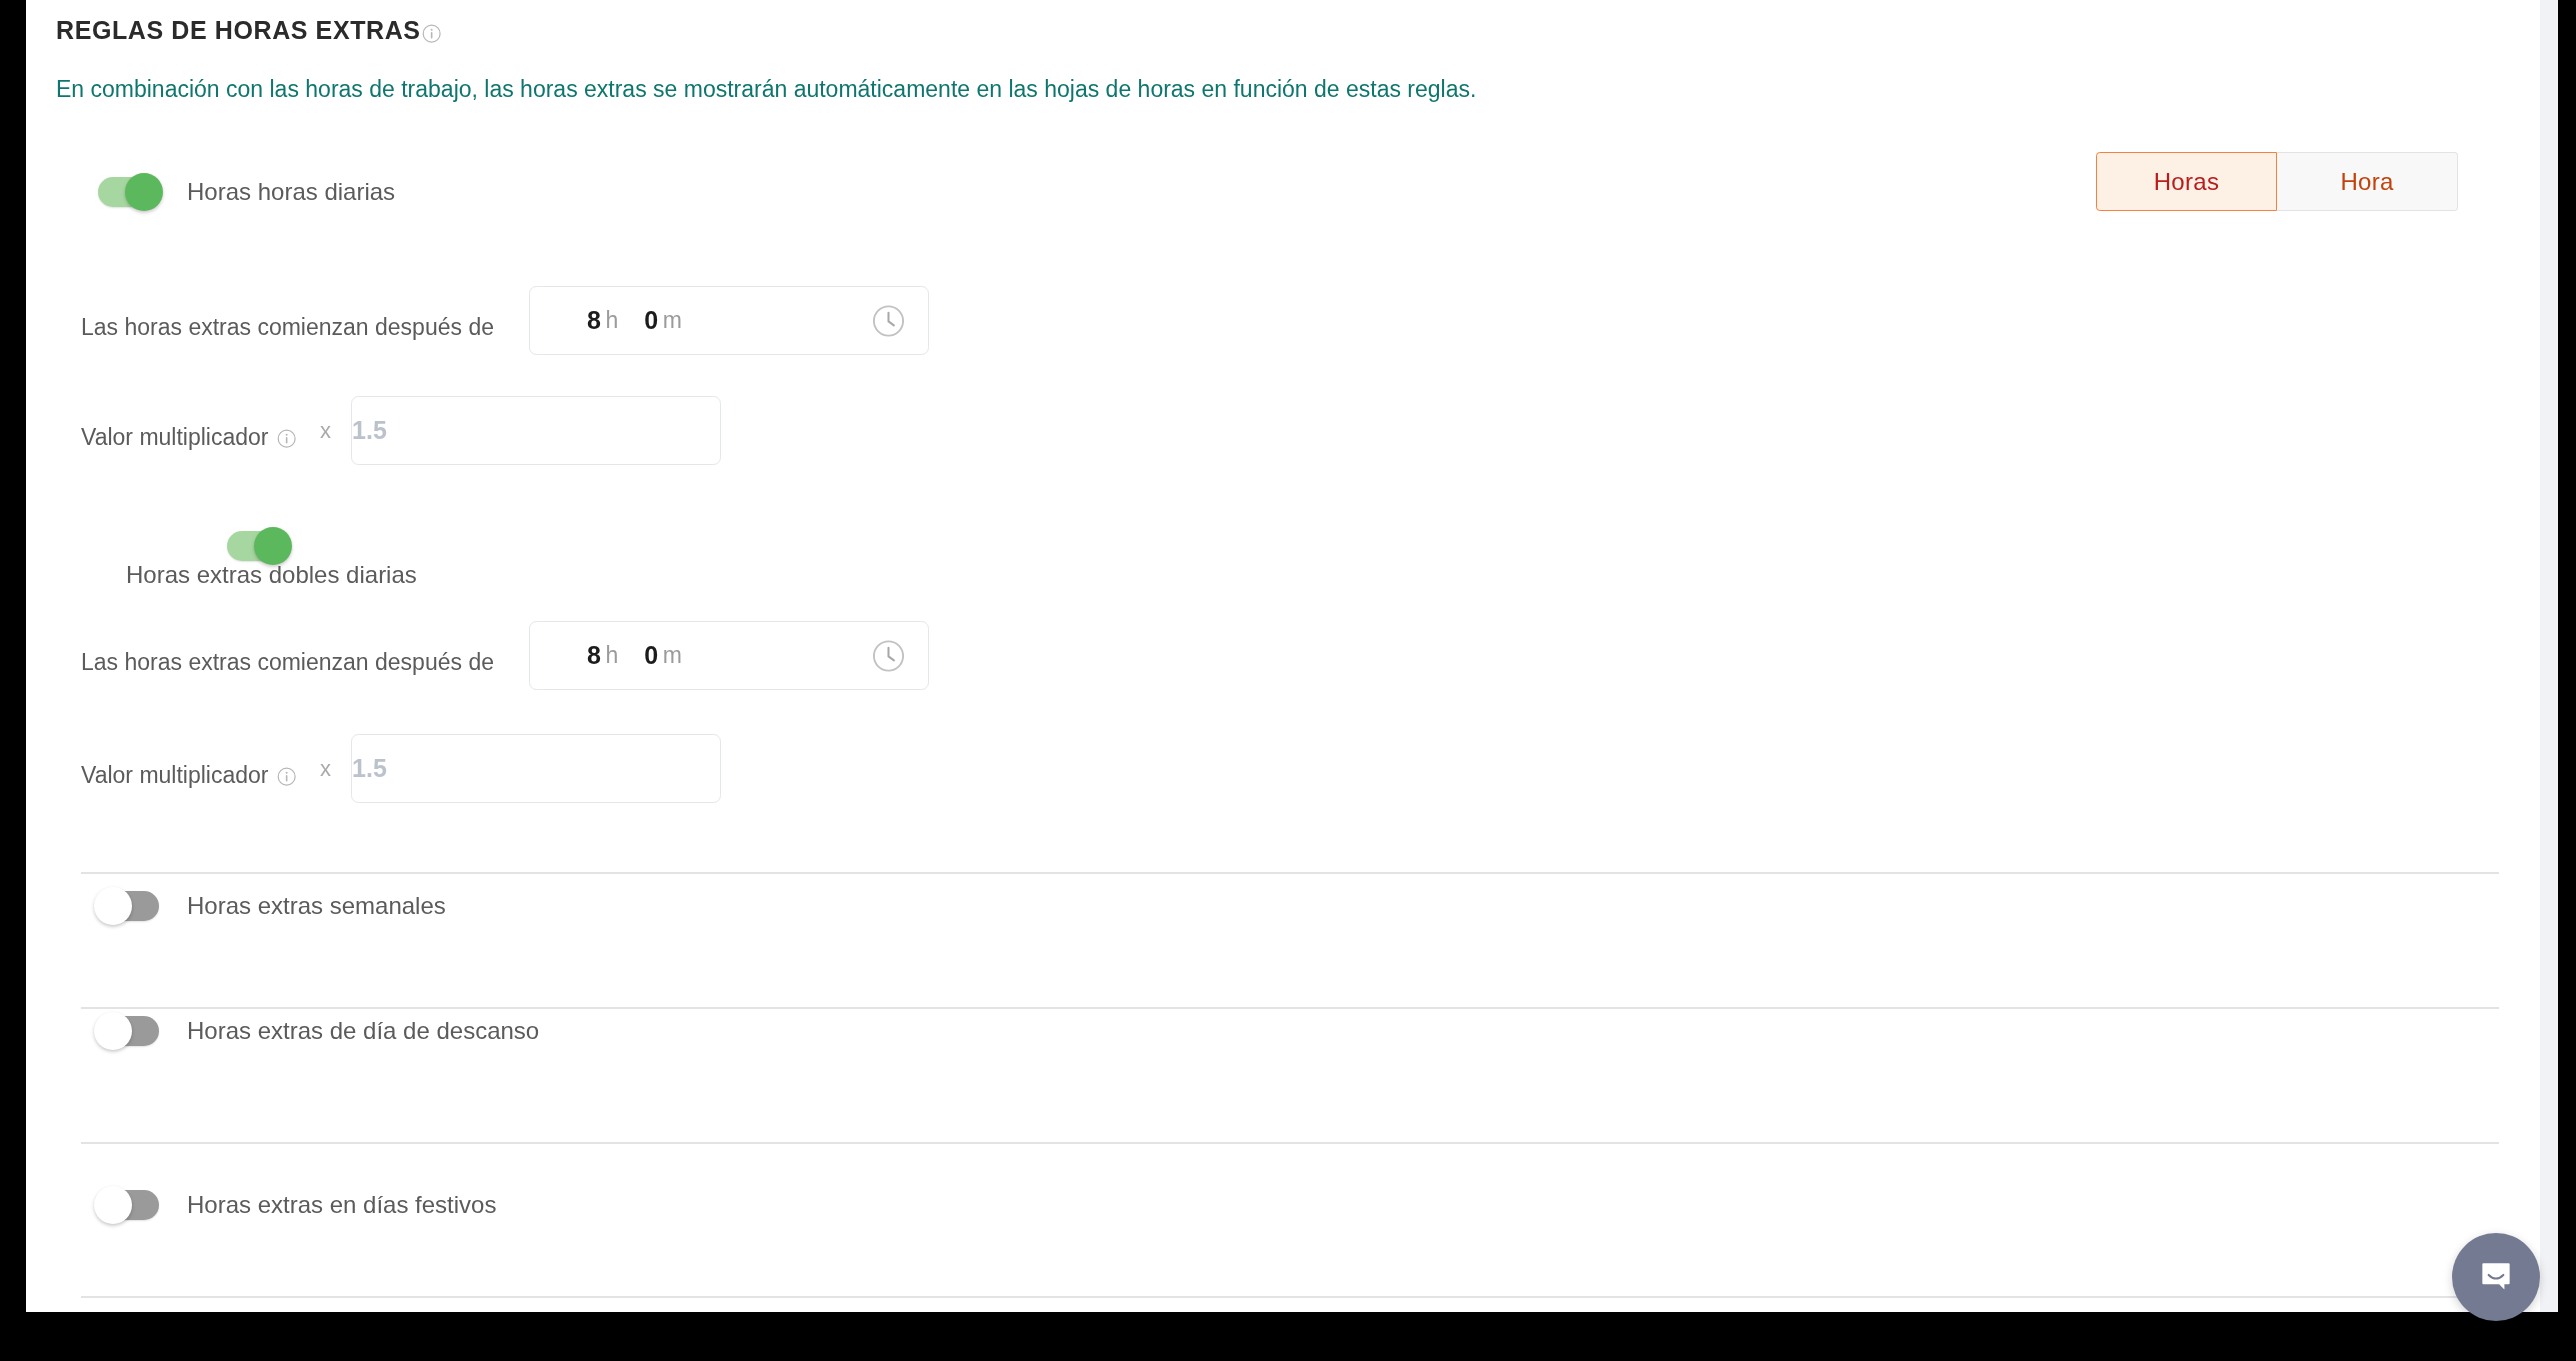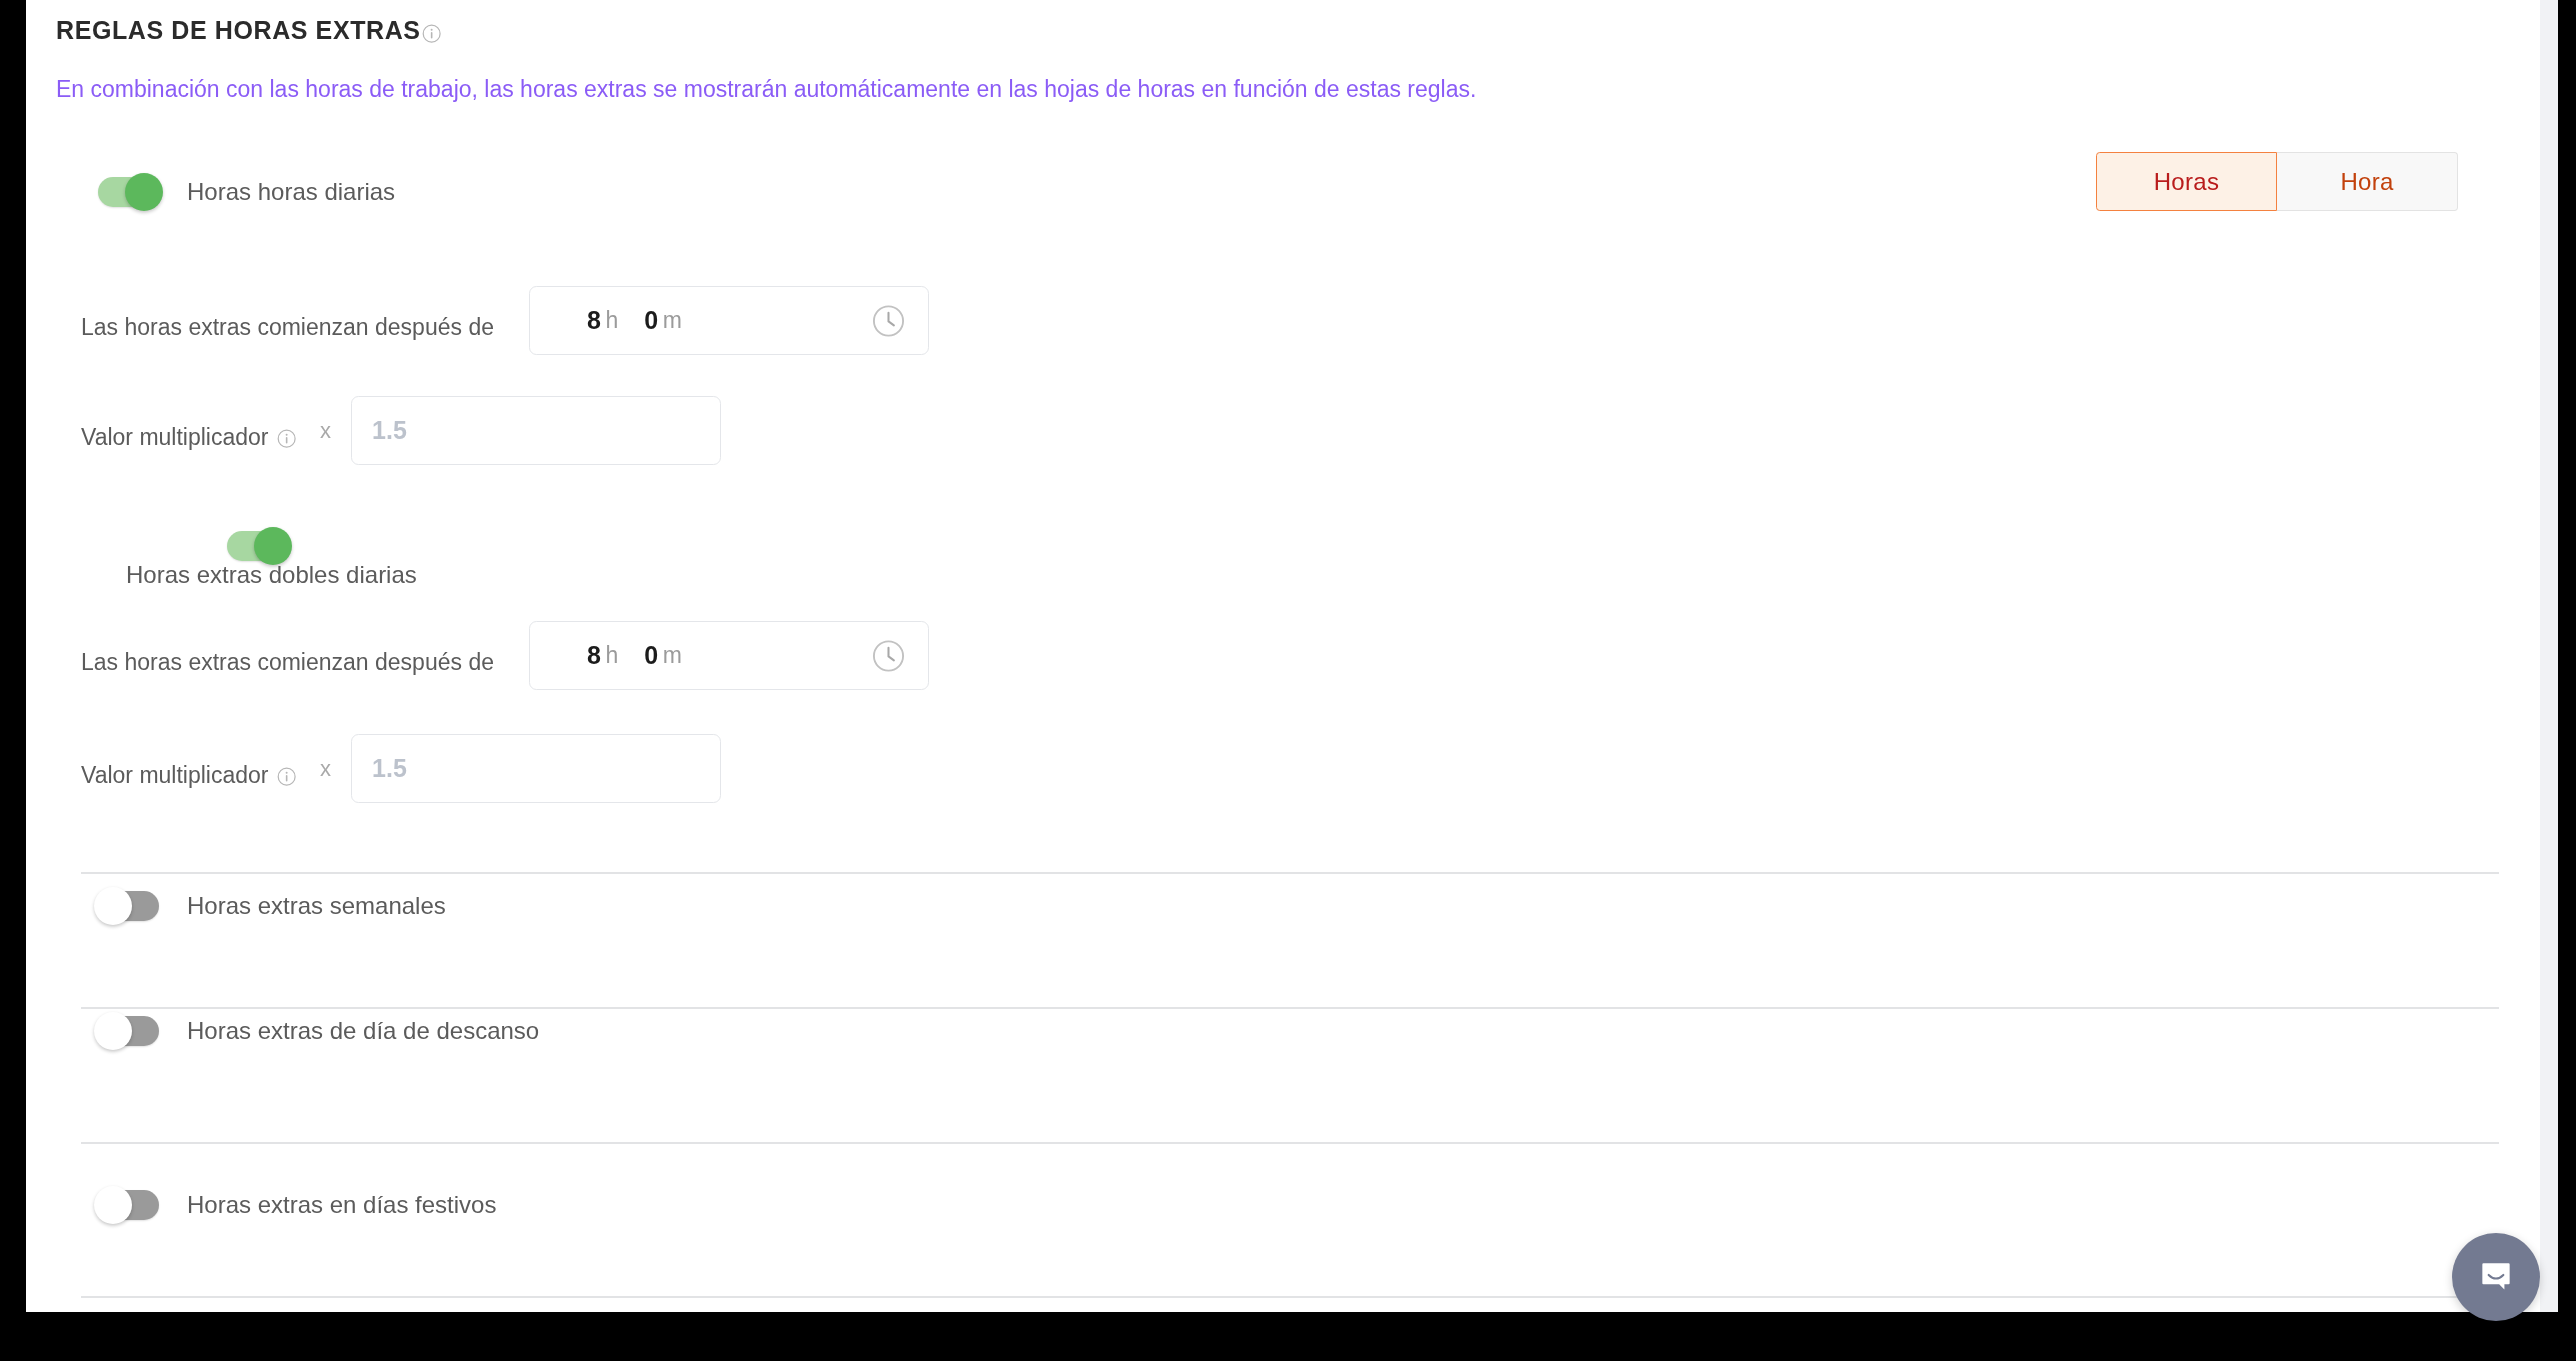--- a/index.html
+++ b/index.html
@@ -70,21 +70,21 @@
     position: relative;
     top: 2.8px;
   }
   .info-icon svg { display: block; }
 
   .section-desc {
     position: absolute;
     left: 30px;
     top: 76px;
     font-size: 23px;
-    color: #8b5cf6;
+    color: #0f766e;
     white-space: nowrap;
   }
 
   
   .toggle-row {
     position: absolute;
     display: flex;
     align-items: center;
   }
   .switch {
@@ -205,21 +205,20 @@
   }
   .mult-input {
     width: 370px;
     height: 69px;
     box-sizing: border-box;
     border: 1.4px solid #e4e6ea;
     border-radius: 7.4px;
     background: #ffffff;
     display: flex;
     align-items: center;
-    padding-left: 20px;
     font-size: 25px;
     color: #bcc2cc;
     font-weight: bold;
   }
 
   .divider {
     position: absolute;
     left: 55px;
     width: 2418px;
     height: 1.8px;

